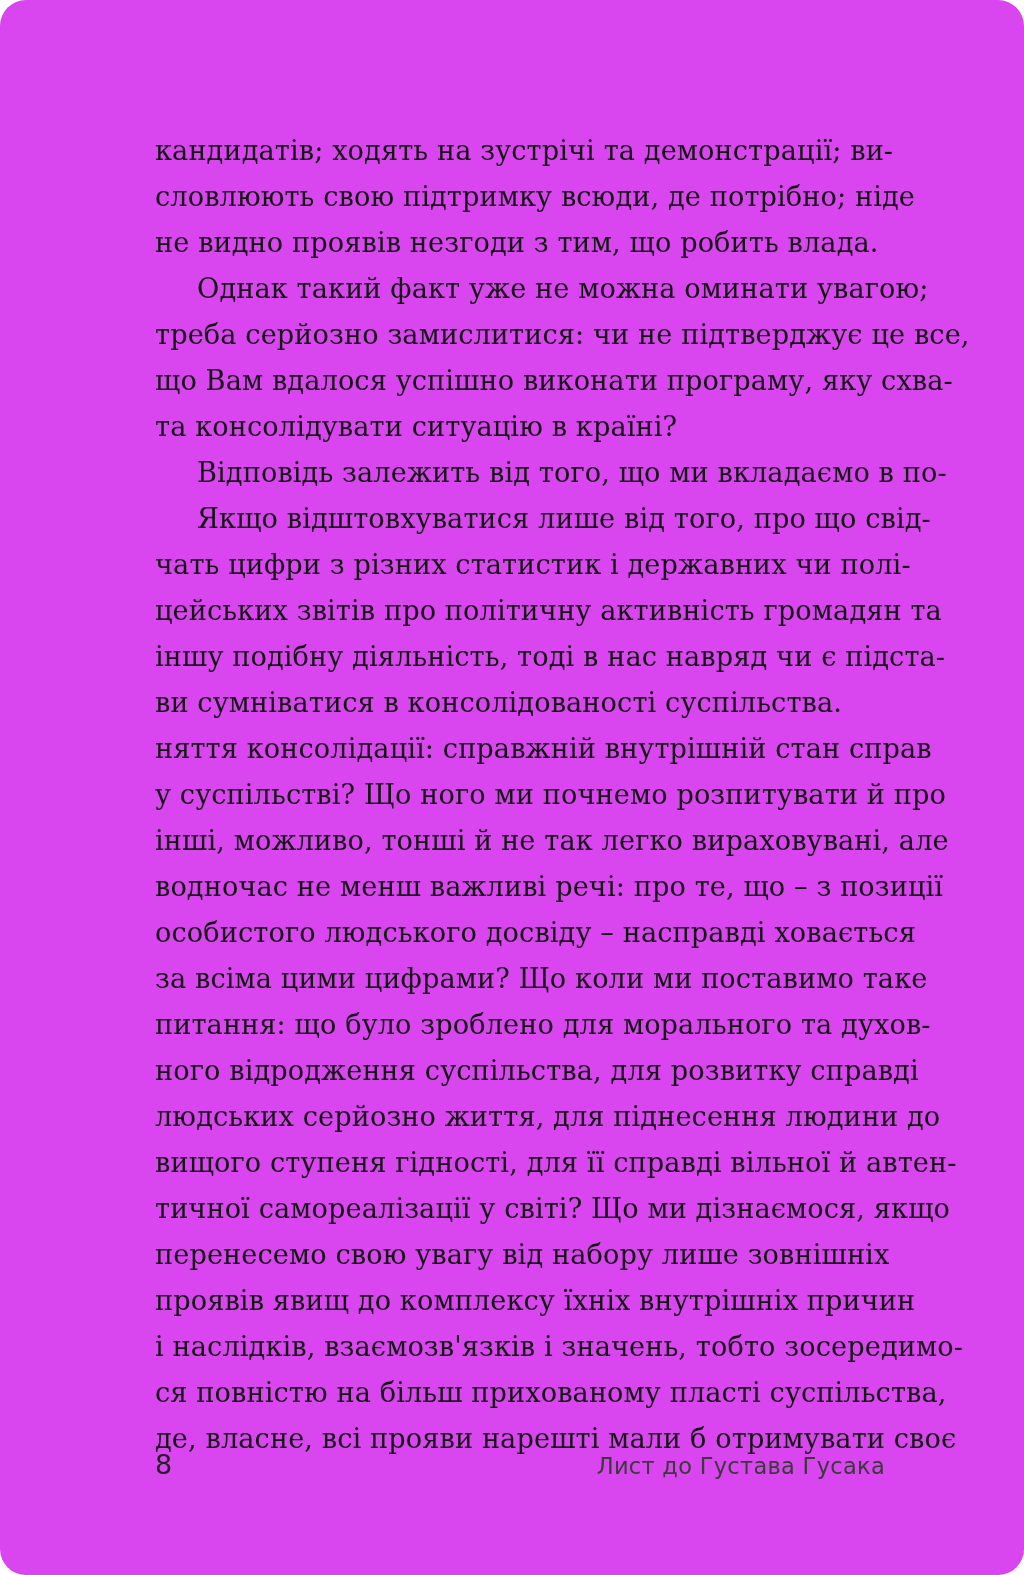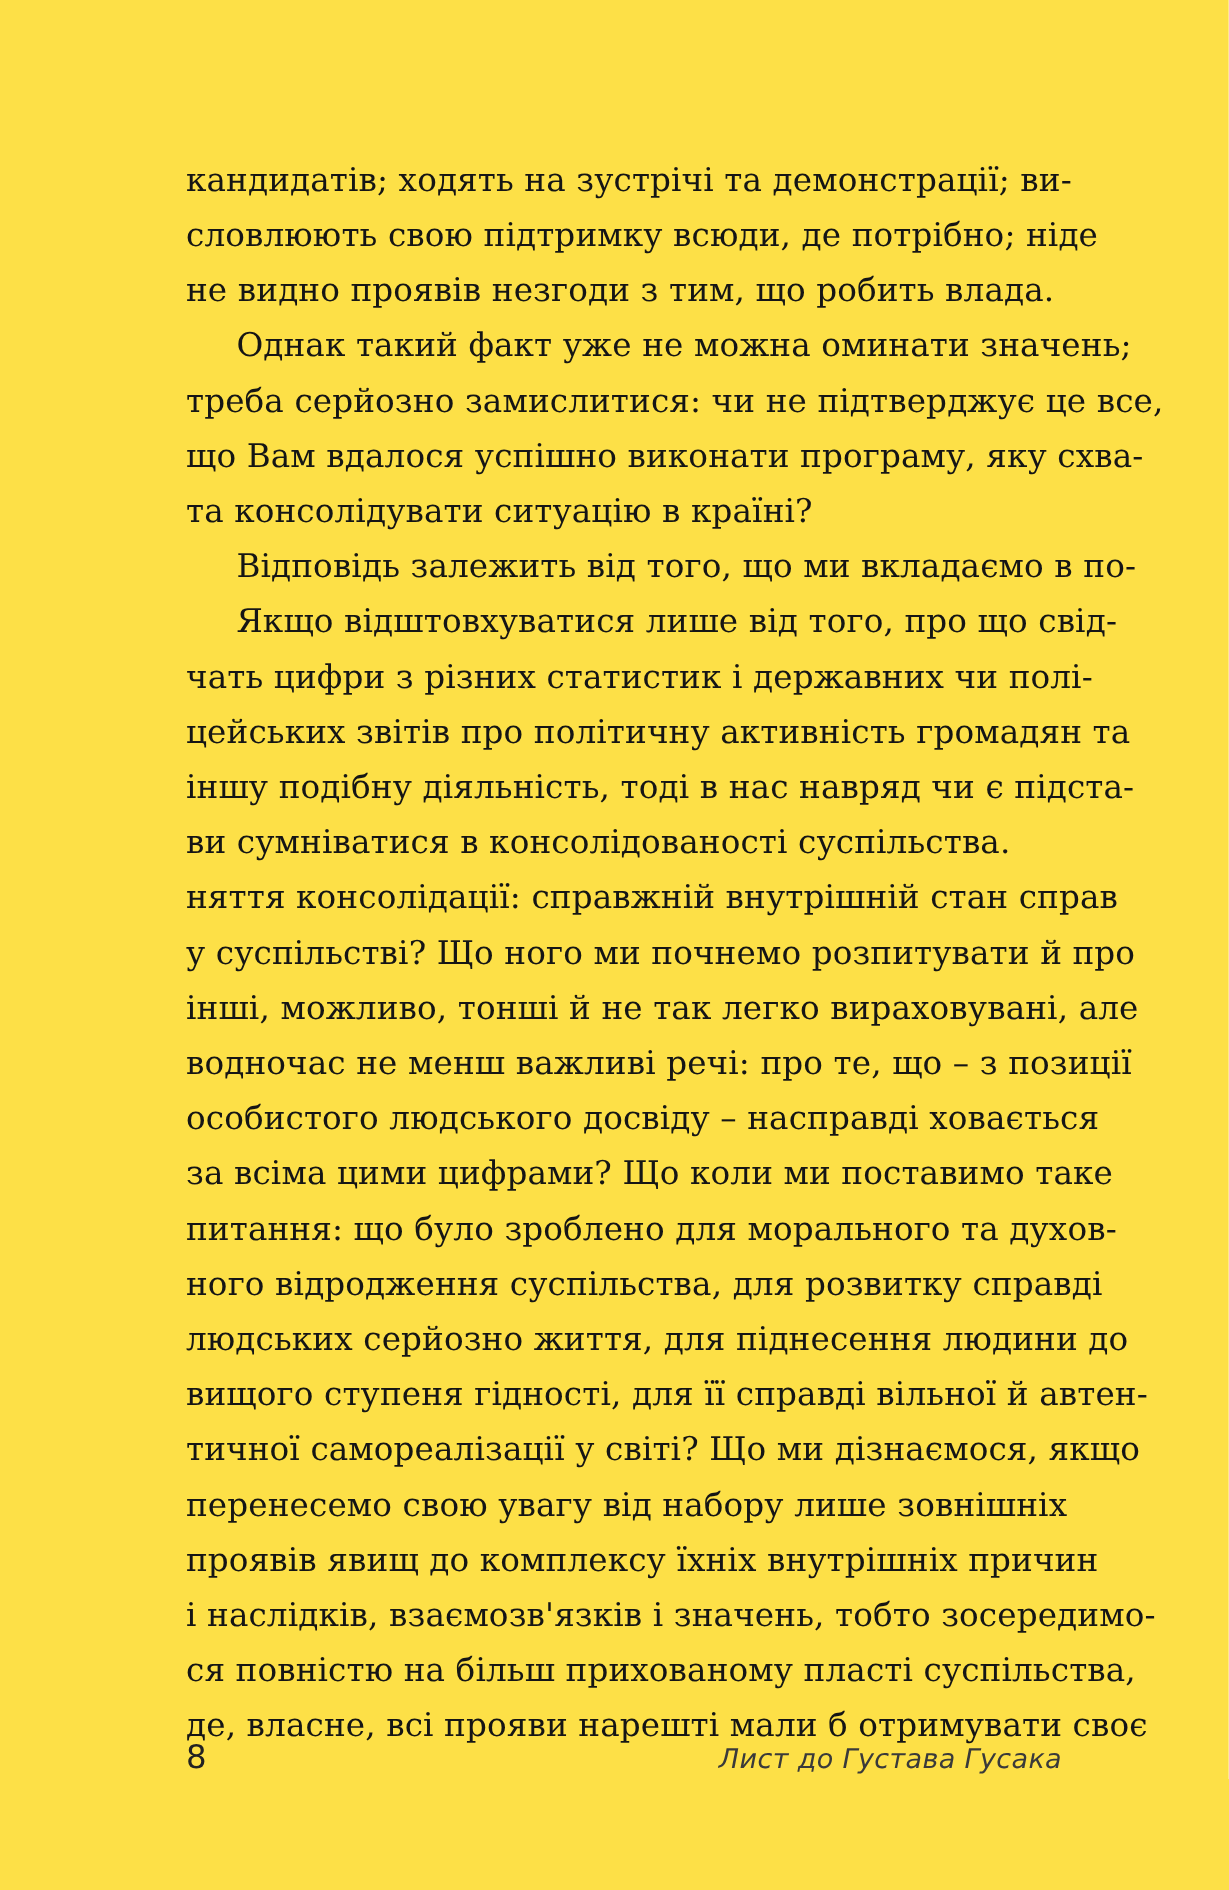--- a/index.html
+++ b/index.html
@@ -11,23 +11,24 @@
 
   body {
     font-family: "DejaVu Serif", "Liberation Serif", serif;
     -webkit-font-smoothing: antialiased;
   }
 
   .page {
     position: relative;
     width: 1024px;
     height: 1575px;
-    background: #fde047;
+    background: #d946ef;
     overflow: hidden;
     box-sizing: border-box;
+    border-radius: 26px;
   }
 
   
   .text-column {
     position: absolute;
     left: 155px;
     top: 128px;
     width: 732px;
   }
 
@@ -75,40 +76,39 @@
 
   .folio {
     font-family: "DejaVu Sans", "Liberation Sans", sans-serif;
     font-size: 27px;
     color: #222222;
     line-height: 34px;
   }
 
   .running-head {
     font-family: "DejaVu Sans", "Liberation Sans", sans-serif;
-    font-style: italic;
     font-size: 22.5px;
     color: #3a3a3a;
     line-height: 34px;
     letter-spacing: 0.3px;
   }
 </style>
 </head>
 <body>
 
 <div class="page">
 
   <div class="text-column">
       <p class="para">
         <span class="line">кандидатів; ходять на зустрічі та демонстрації; ви-</span>
         <span class="line">словлюють свою підтримку всюди, де потрібно; ніде</span>
         <span class="line last">не видно проявів незгоди з тим, що робить влада.</span>
       </p>
       <p class="para">
-        <span class="line indent">Однак такий факт уже не можна оминати значень;</span>
+        <span class="line indent">Однак такий факт уже не можна оминати увагою;</span>
         <span class="line">треба серйозно замислитися: чи не підтверджує це все,</span>
         <span class="line">що Вам вдалося успішно виконати програму, яку схва-</span>
         <span class="line last">та консолідувати ситуацію в країні?</span>
       </p>
       <p class="para">
         <span class="line indent">Відповідь залежить від того, що ми вкладаємо в по-</span>
       </p>
       <p class="para">
         <span class="line indent">Якщо відштовхуватися лише від того, про що свід-</span>
         <span class="line">чать цифри з різних статистик і державних чи полі-</span>

